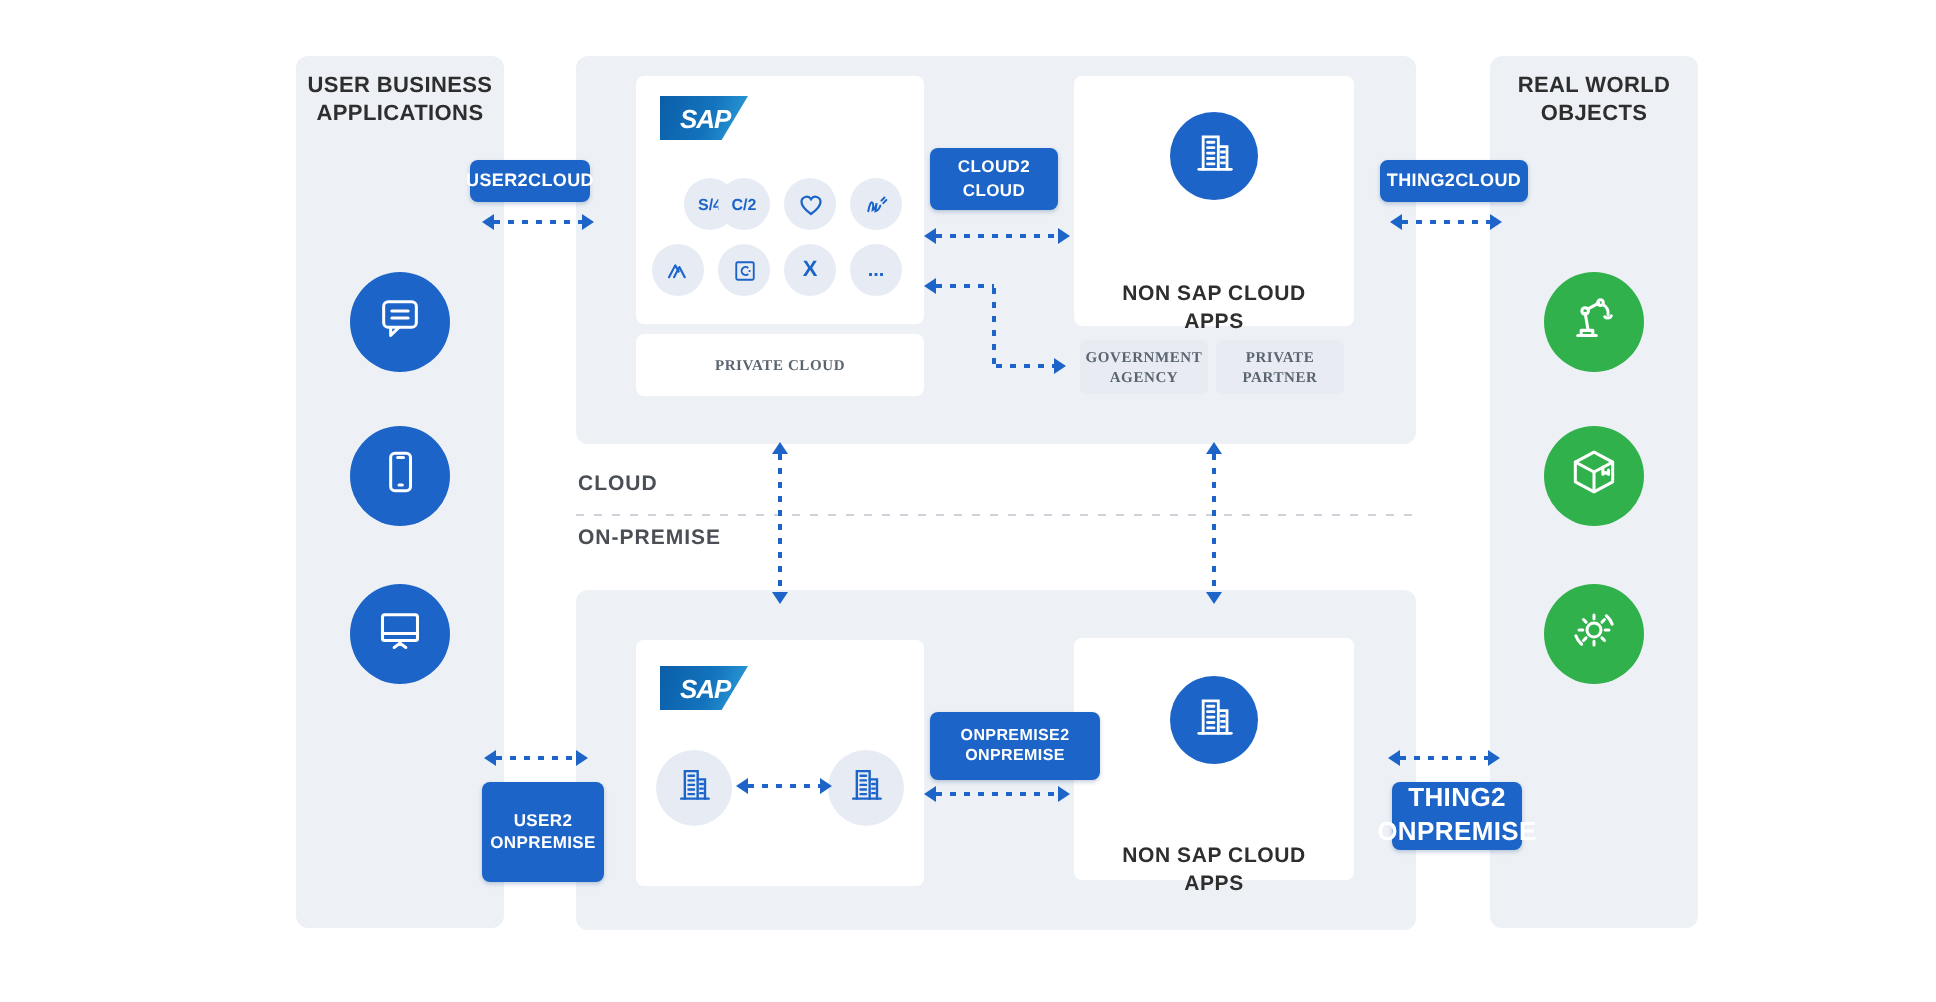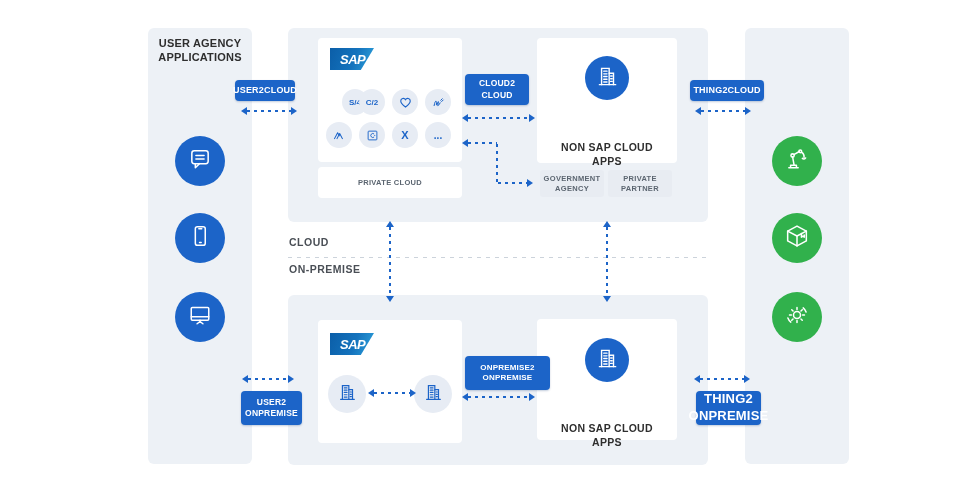--- a/index.html
+++ b/index.html
@@ -25,21 +25,21 @@
   .white-box { position:absolute; background:#fff; border-radius:4px; }
 
   
   .sap-logo { position:absolute; width:44px; height:22px; background:linear-gradient(110deg,#0b5ea8 0%,#1473bd 55%,#2fa3dc 100%); clip-path:polygon(0 0,100% 0,70% 100%,0 100%); display:flex; align-items:center; }
   .sap-logo span { color:#fff; font-weight:bold; font-style:italic; font-size:13px; padding-left:10px; letter-spacing:-.5px; }
 
   
   .prod-circle { position:absolute; width:26px; height:26px; border-radius:50%; background:#e7ecf4; display:flex; align-items:center; justify-content:center; color:#1c64c8; font-weight:bold; font-size:8px; }
   .prod-circle svg { width:15px; height:15px; }
 
-  .sub-label-box { display:flex; align-items:center; justify-content:center; text-align:center; font-size:7.5px; font-weight:bold; color:#5b6570; letter-spacing:.3px; line-height:1.25; }
+  .sub-label-box { display:flex; align-items:center; justify-content:center; text-align:center; font-size:7.5px; font-weight:bold; color:#5b6570; letter-spacing:.3px; line-height:1.25;font-family:Liberation Serif, serif; }
   .gray-box { position:absolute; background:#e8ecf2; border-radius:3px; }
 
   .nonsap-circle { position:absolute; width:44px; height:44px; border-radius:50%; background:#1c64c8; display:flex; align-items:center; justify-content:center; }
   .nonsap-circle svg { width:26px; height:26px; }
   .nonsap-label { position:absolute; left:0; width:100%; text-align:center; font-size:10.5px; font-weight:bold; color:#2e2e2e; line-height:1.35; letter-spacing:.3px; padding:0 18px;margin-top:32px; }
 
   .sys-circle { position:absolute; width:38px; height:38px; border-radius:50%; background:#e7ecf4; display:flex; align-items:center; justify-content:center; }
   .sys-circle svg { width:22px; height:22px; }
 
   
@@ -57,21 +57,21 @@
   
   .divider-line { position:absolute; left:288px; top:257px; width:420px; height:1px; background-image:repeating-linear-gradient(to right,#ccd3db 0 4px,transparent 4px 9px); }
   .divider-label { position:absolute; left:289px; font-size:10.5px; font-weight:bold; color:#4a4f56; letter-spacing:.5px; }
 </style>
 </head>
 <body>
 
 <div class="canvas">
 
   <div class="side-panel left">
-    <div class="panel-title">USER AGENCY APPLICATIONS</div>
+    <div class="panel-title">USER BUSINESS APPLICATIONS</div>
     <div class="big-circle blue bc-1">
       <span>
         <svg viewBox="0 0 24 24" fill="none" stroke="#fff" stroke-width="1.3" stroke-linecap="round" stroke-linejoin="round" width="28" height="28">
           <rect x="5" y="5" width="14" height="11" rx="2"></rect>
           <path d="M8 16 L8 19.5 L11.5 16"></path>
           <path d="M8.5 9 h7 M8.5 12 h7"></path>
         </svg>
       </span>
     </div>
     <div class="big-circle blue bc-2">
@@ -87,20 +87,21 @@
         <svg viewBox="0 0 24 24" fill="none" stroke="#fff" stroke-width="1.3" stroke-linecap="round" stroke-linejoin="round" width="28" height="28">
           <rect x="4.5" y="5.5" width="15" height="11" rx="1"></rect>
           <path d="M4.5 13.5 h15"></path>
           <path d="M12 16.5 v1.2 M9.5 19.5 L12 17.7 L14.5 19.5"></path>
         </svg>
       </span>
     </div>
   </div>
 
   <div class="side-panel right">
+    <div class="panel-title">REAL WORLD OBJECTS</div>
     <div class="big-circle green bc-1">
       <span>
         <svg viewBox="0 0 24 24" fill="none" stroke="#fff" stroke-width="1.3" stroke-linecap="round" stroke-linejoin="round" width="28" height="28">
           <path d="M5 19.5 h8 M6.5 19.5 v-2.2 h5 v2.2"></path>
           <path d="M9.5 17.3 L8.2 10"></path>
           <circle cx="8.2" cy="9" r="1.4"></circle>
           <path d="M9.3 8.2 L14 5.6"></path>
           <circle cx="14.8" cy="5.4" r="1.2"></circle>
           <path d="M15.8 6.2 q2.6 1.4 2.2 4.4"></path>
           <path d="M16.6 11.5 a1.8 1.8 0 0 0 2.8 -.4"></path>
@@ -257,21 +258,21 @@
     <span class="l">THING2CLOUD</span>
   </div>
   <div class="badge" style="left:465px; top:74px; width:64px; height:31px; font-size:8.5px;">
     <span class="l">CLOUD2</span>
     <span class="l">CLOUD</span>
   </div>
   <div class="badge" style="left:465px; top:356px; width:85px; height:34px; font-size:8px;">
     <span class="l">ONPREMISE2</span>
     <span class="l">ONPREMISE</span>
   </div>
-  <div class="badge" style="left:241px; top:391px; width:61px; height:34px; font-size:8.5px;">
+  <div class="badge" style="left:241px; top:391px; width:61px; height:50px; font-size:8.5px;">
     <span class="l">USER2</span>
     <span class="l">ONPREMISE</span>
   </div>
   <div class="badge" style="left:696px; top:391px; width:65px; height:34px; font-size:13px;">
     <span class="l">THING2</span>
     <span class="l">ONPREMISE</span>
   </div>
 
   <div class="arrow-h head-left head-right" style="left:247px; top:110px; width:44px;"></div>
   <div class="arrow-h head-left head-right" style="left:701px; top:110px; width:44px;"></div>

